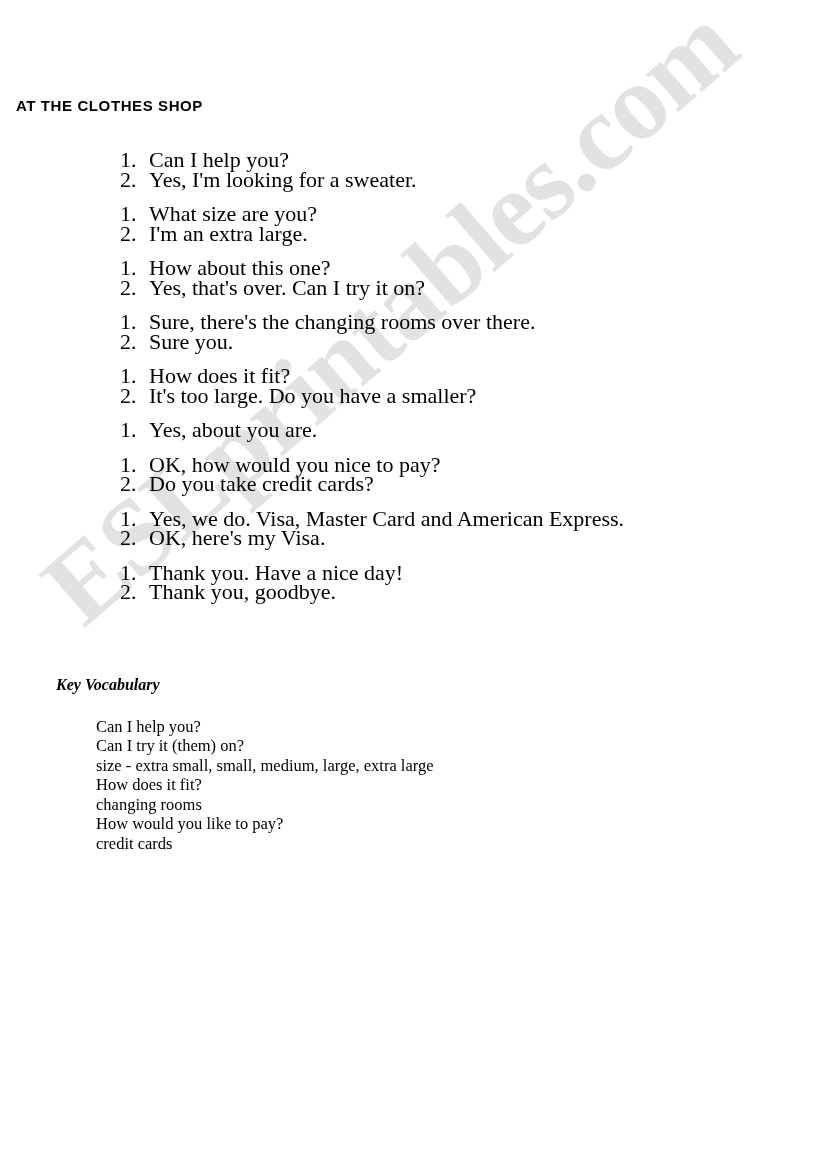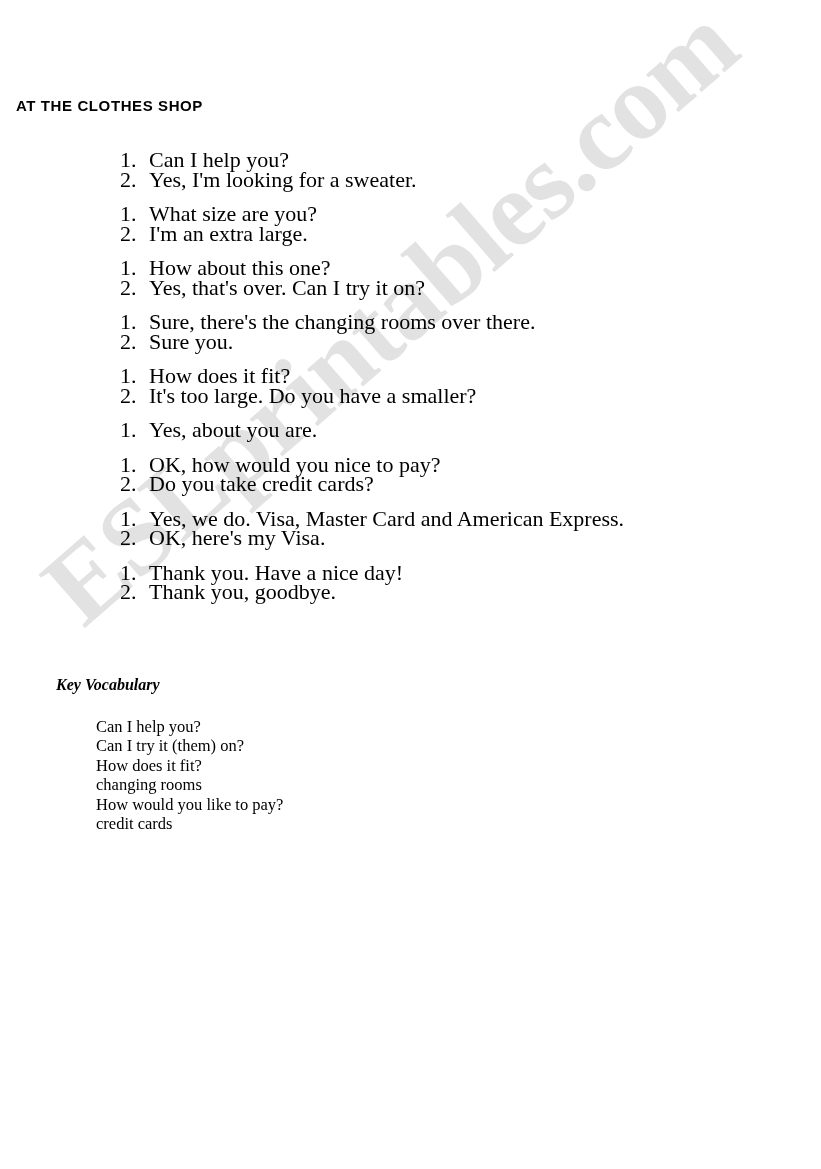--- a/index.html
+++ b/index.html
@@ -184,20 +184,21 @@
         </div>
       </div>
 
     </div>
 
     <div class="kv-heading">Key Vocabulary</div>
 
     <div class="kv-list">
       <div class="kv-item">Can I help you?</div>
       <div class="kv-item">Can I try it (them) on?</div>
+      <div class="kv-item">size - extra small, small, medium, large, extra large</div>
       <div class="kv-item">How does it fit?</div>
       <div class="kv-item">changing rooms</div>
       <div class="kv-item">How would you like to pay?</div>
       <div class="kv-item">credit cards</div>
     </div>
 
   </div>
 </div>
 
 </body></html>

